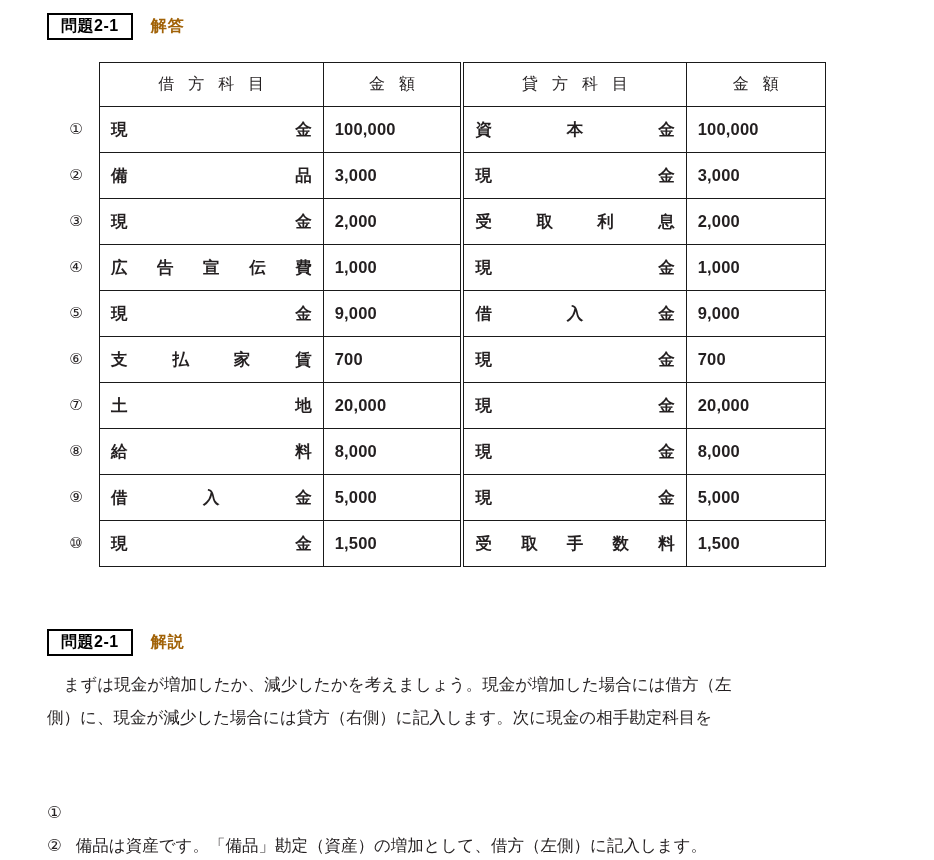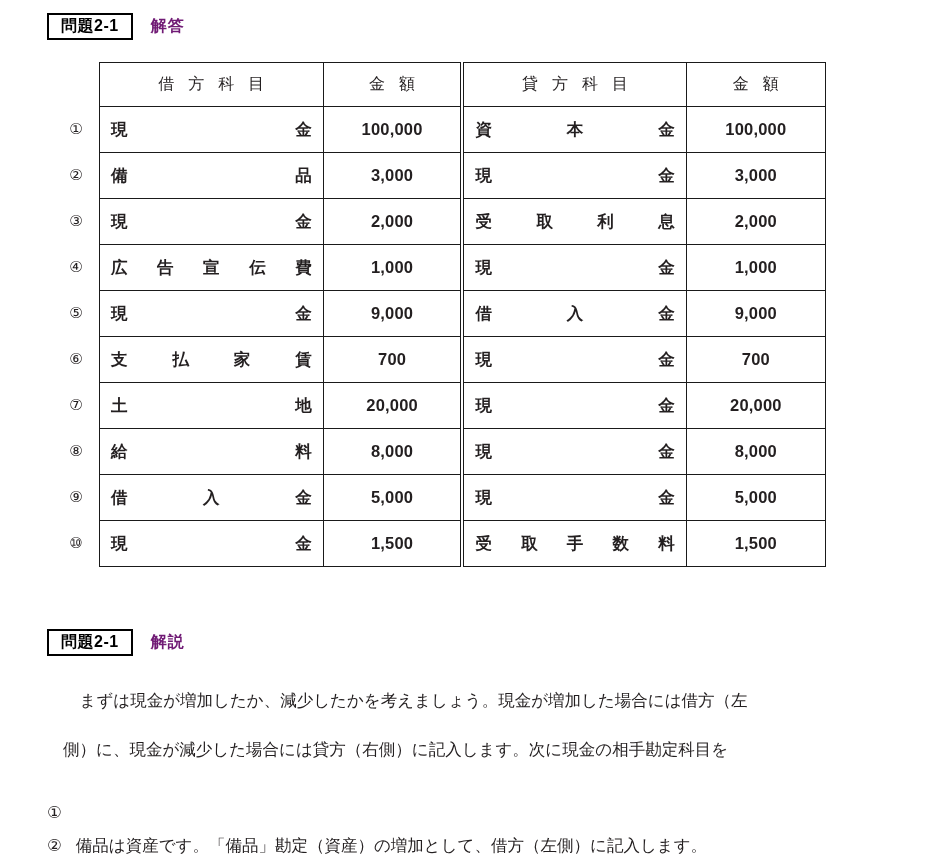--- a/index.html
+++ b/index.html
@@ -34,21 +34,21 @@
     font-weight: bold;
     font-size: 16px;
     line-height: 1.15;
     letter-spacing: 0.5px;
     color: #000;
     background: #fff;
   }
   .section-word {
     font-weight: bold;
     font-size: 16px;
-    color: #701a75;
+    color: #a16207;
     letter-spacing: 1px;
   }
   #answer-head {
     position: absolute;
     left: 47px;
     top: 13px;
   }
   #explain-head {
     position: absolute;
     left: 47px;
@@ -94,21 +94,21 @@
   .split-left  { border-right-width: 1.4px !important; }
   .split-right { border-left: 4px double #1a1a1a !important; }
 
   .acct {
     display: flex;
     justify-content: space-between;
     font-weight: bold;
     letter-spacing: 0;
   }
   .amt {
-    text-align: center;
+    text-align: left;
     font-weight: bold;
     font-size: 17px;
     letter-spacing: 0.2px;
   }
 
   
   .row-no {
     position: absolute;
     left: 0;
     width: 34px;
@@ -122,21 +122,21 @@
   .prose {
     position: absolute;
     left: 47px;
     top: 668px;
     width: 848px;
     font-size: 16.5px;
     line-height: 33px;
     color: #231f20;
   }
   .prose p {
-    margin: 16px;
+    margin: 0;
   }
   .prose p.indent { text-indent: 1em; }
 
   .numbered {
     position: absolute;
     left: 47px;
     top: 796px;
     width: 860px;
     font-size: 16.5px;
     line-height: 33px;

